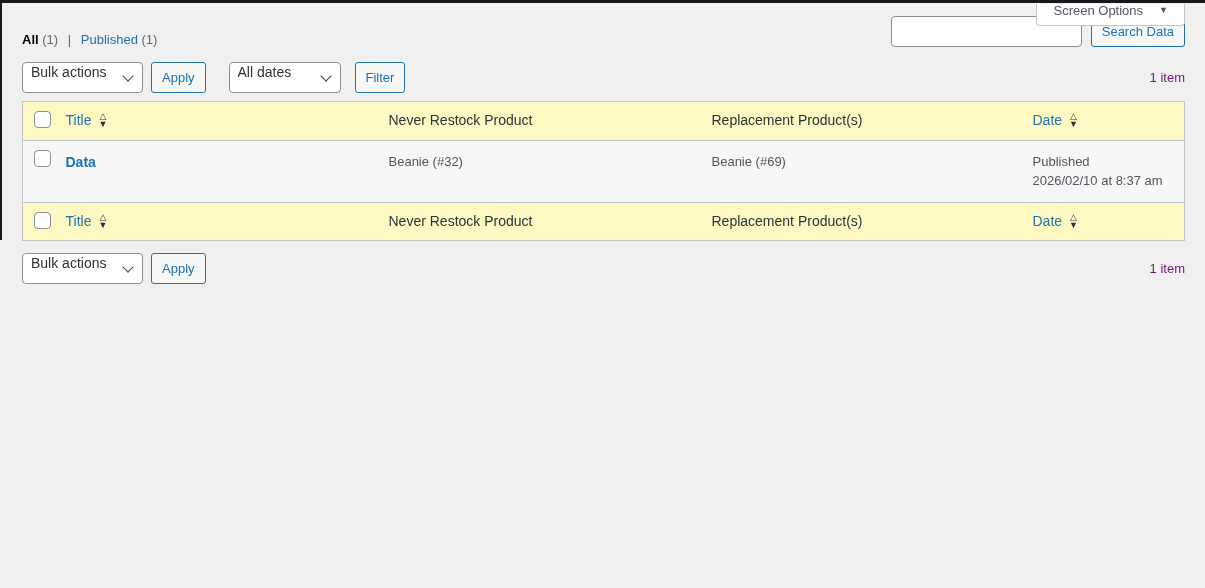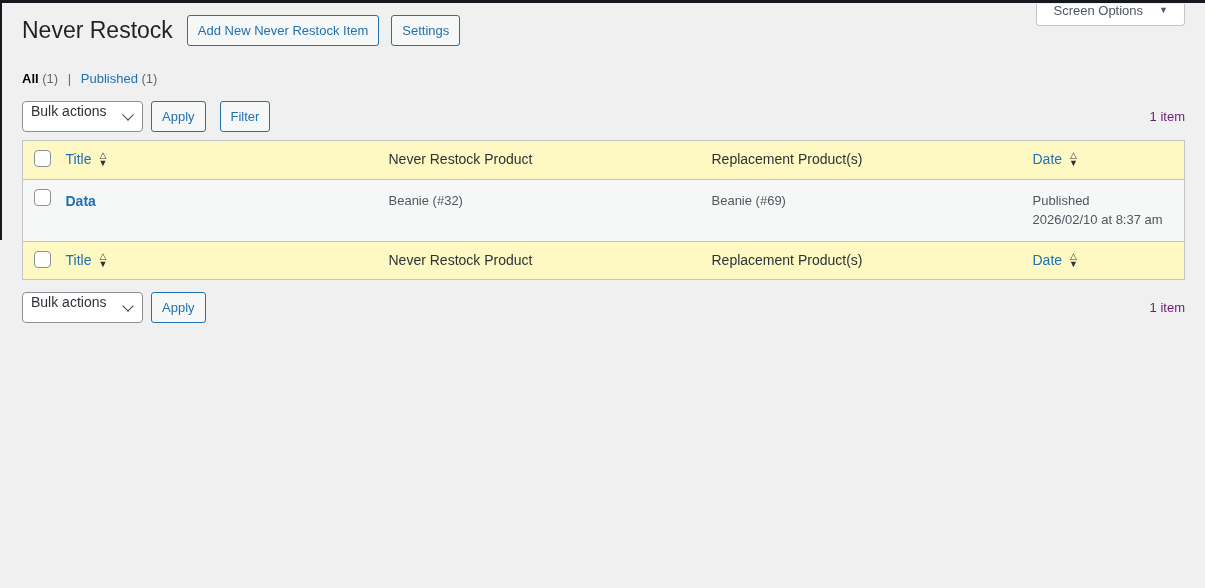--- a/index.html
+++ b/index.html
@@ -122,43 +122,47 @@
 
 <div class="screen-meta">
   <button class="screen-options-btn">
     <span>Screen Options</span>
     <span class="caret-down">▼</span>
   </button>
 </div>
 
 <div class="wrap">
 
-  <div class="page-header">
-    <h1 class="page-title">Never Restock</h1>
-    <a class="page-title-action">Add New Never Restock Item</a>
-    <a class="page-title-action">Settings</a>
-  </div>
 
   <div class="list-controls">
     <div class="subsubsub">
       <span class="current">All</span>
       <span class="count">(1)</span>
       <span class="sep">|</span>
       <a>Published</a>
       <span class="count">(1)</span>
     </div>
+    <div class="search-box">
+      <input type="text" class="search-input" value="" style="">
+      <button class="button">Search Data</button>
+    </div>
   </div>
 
   <div class="tablenav top">
     <span class="select-wrap">
       <select class="bulk-select">
         <option>Bulk actions</option>
       </select>
     </span>
     <button class="button apply-btn">Apply</button>
+    <span class="select-wrap dates-wrap">
+      <select class="dates-select">
+        <option>All dates</option>
+      </select>
+    </span>
     <button class="button filter-btn">Filter</button>
     <span class="displaying-num">1 item</span>
   </div>
 
   <table class="list-table">
     <colgroup>
       <col class="col-cb">
         <col>
         <col class="col-product">
         <col class="col-replacement">

